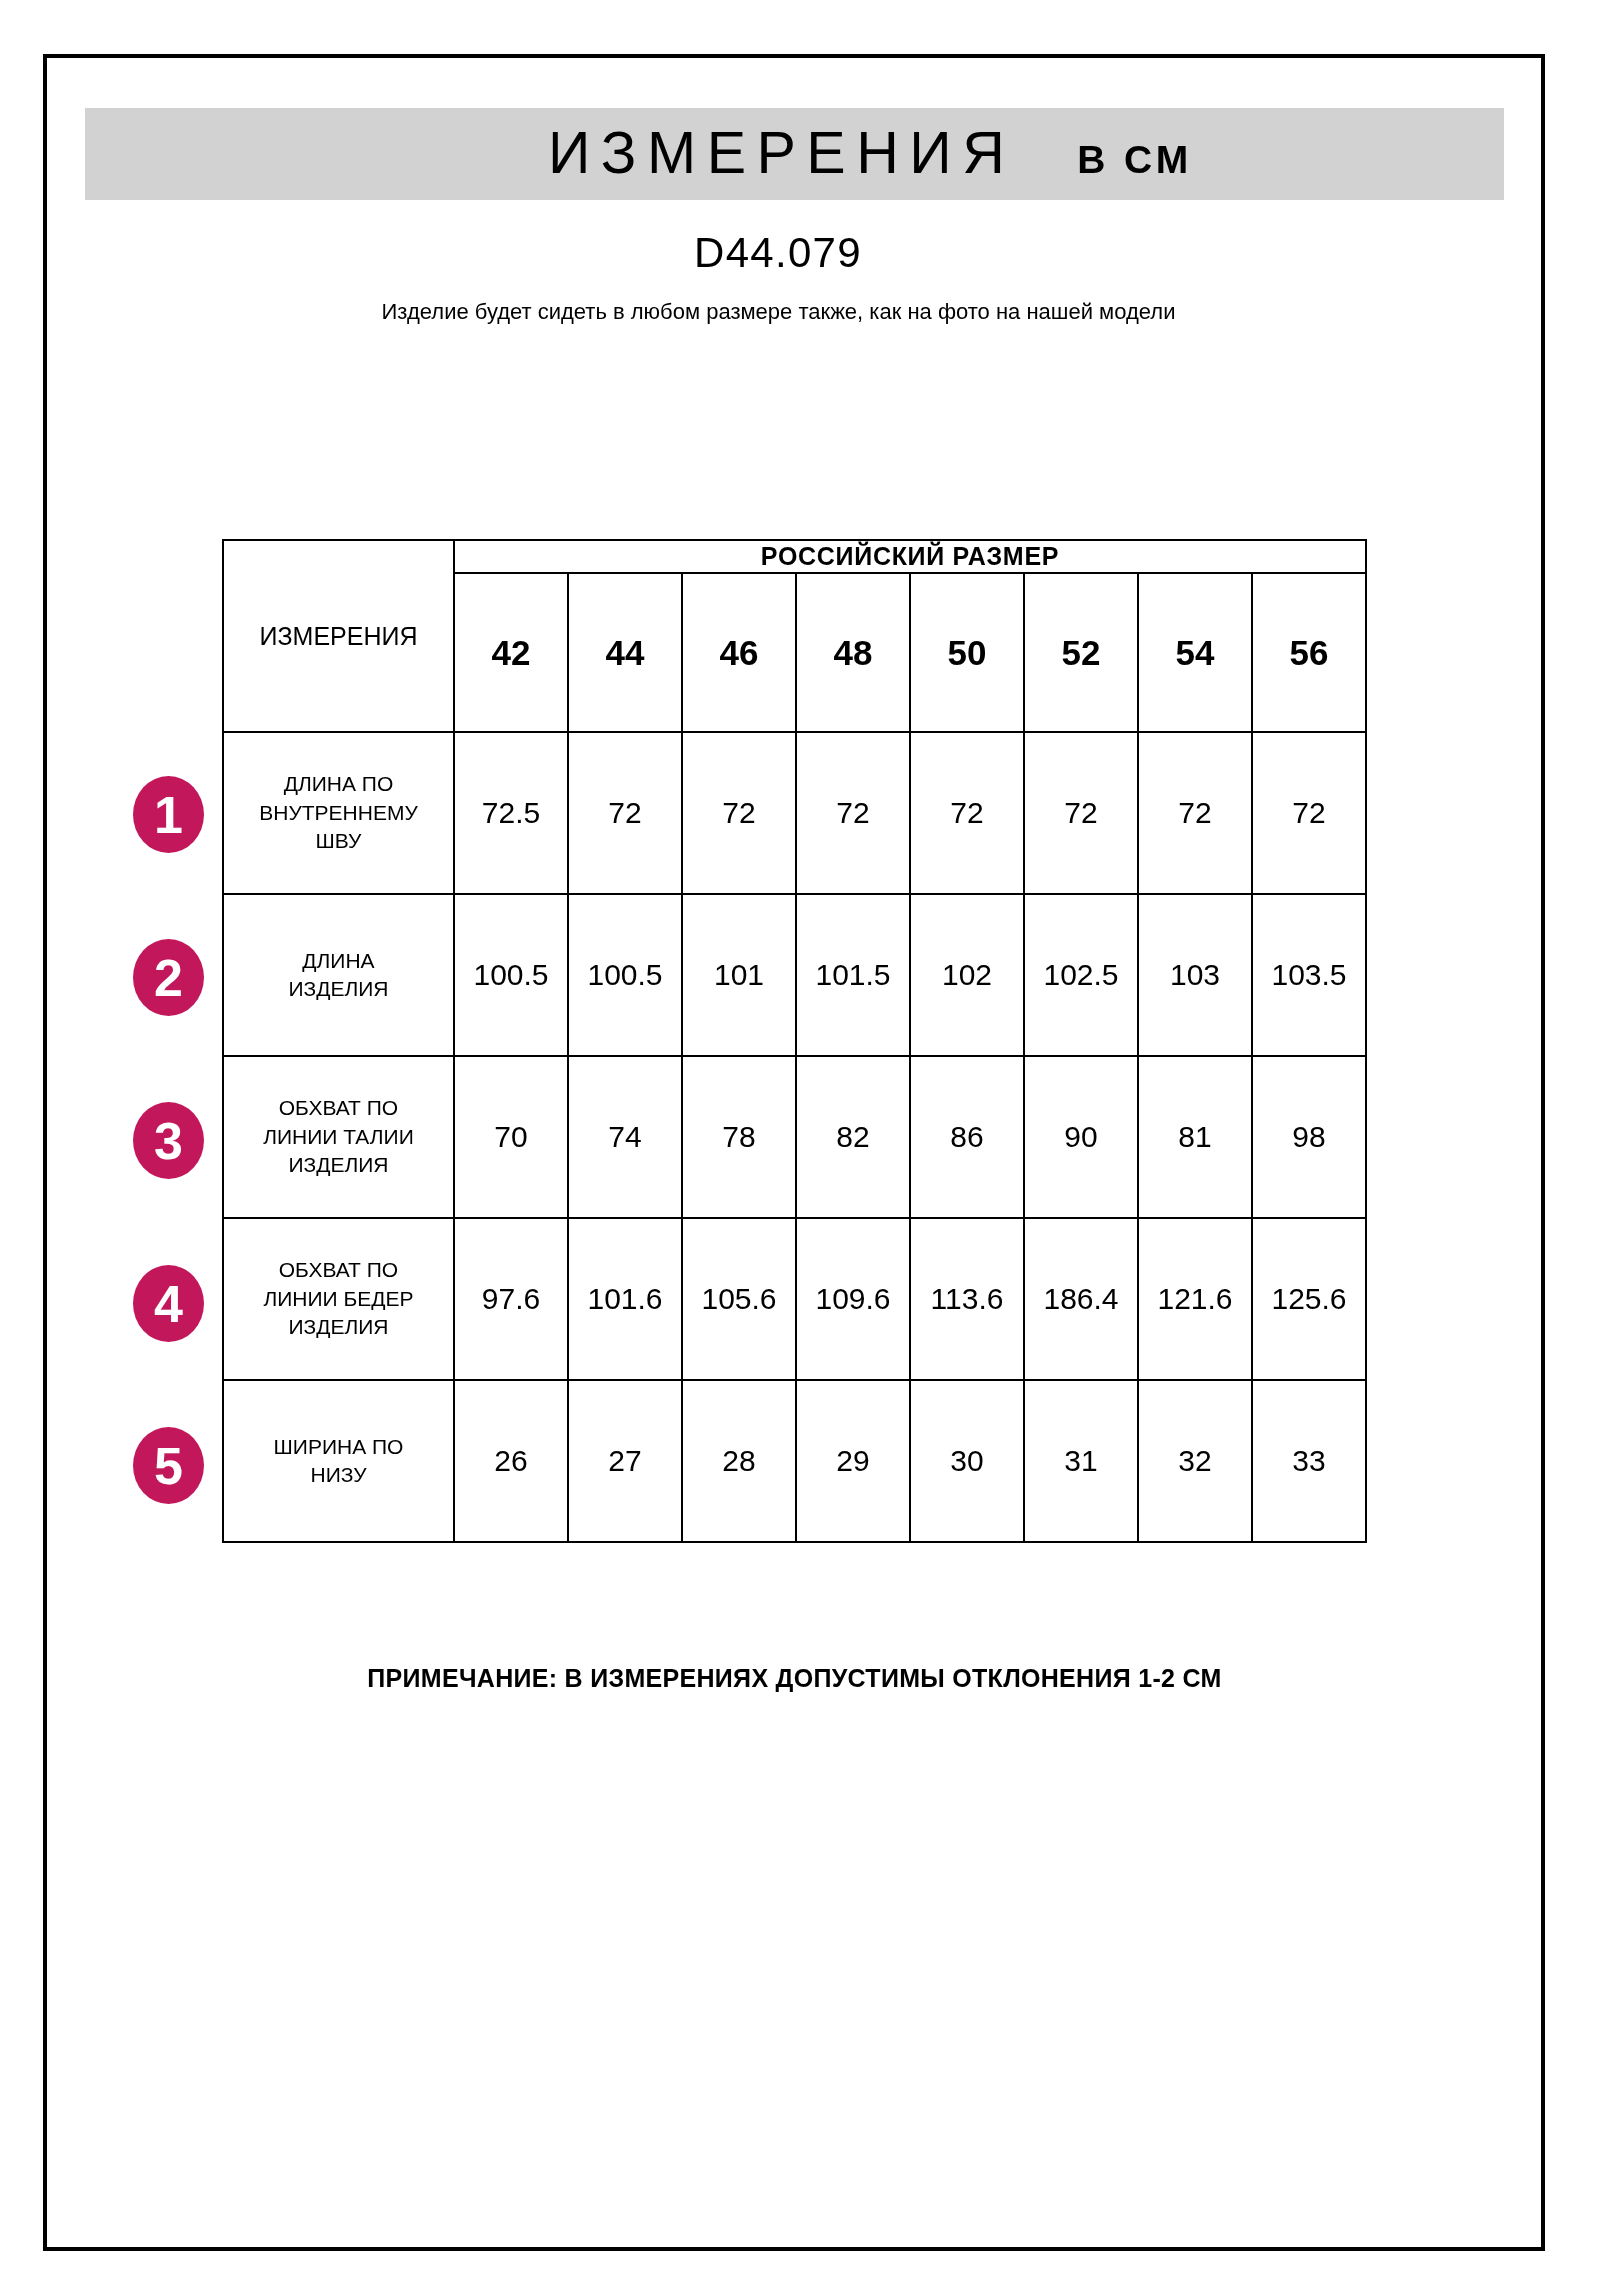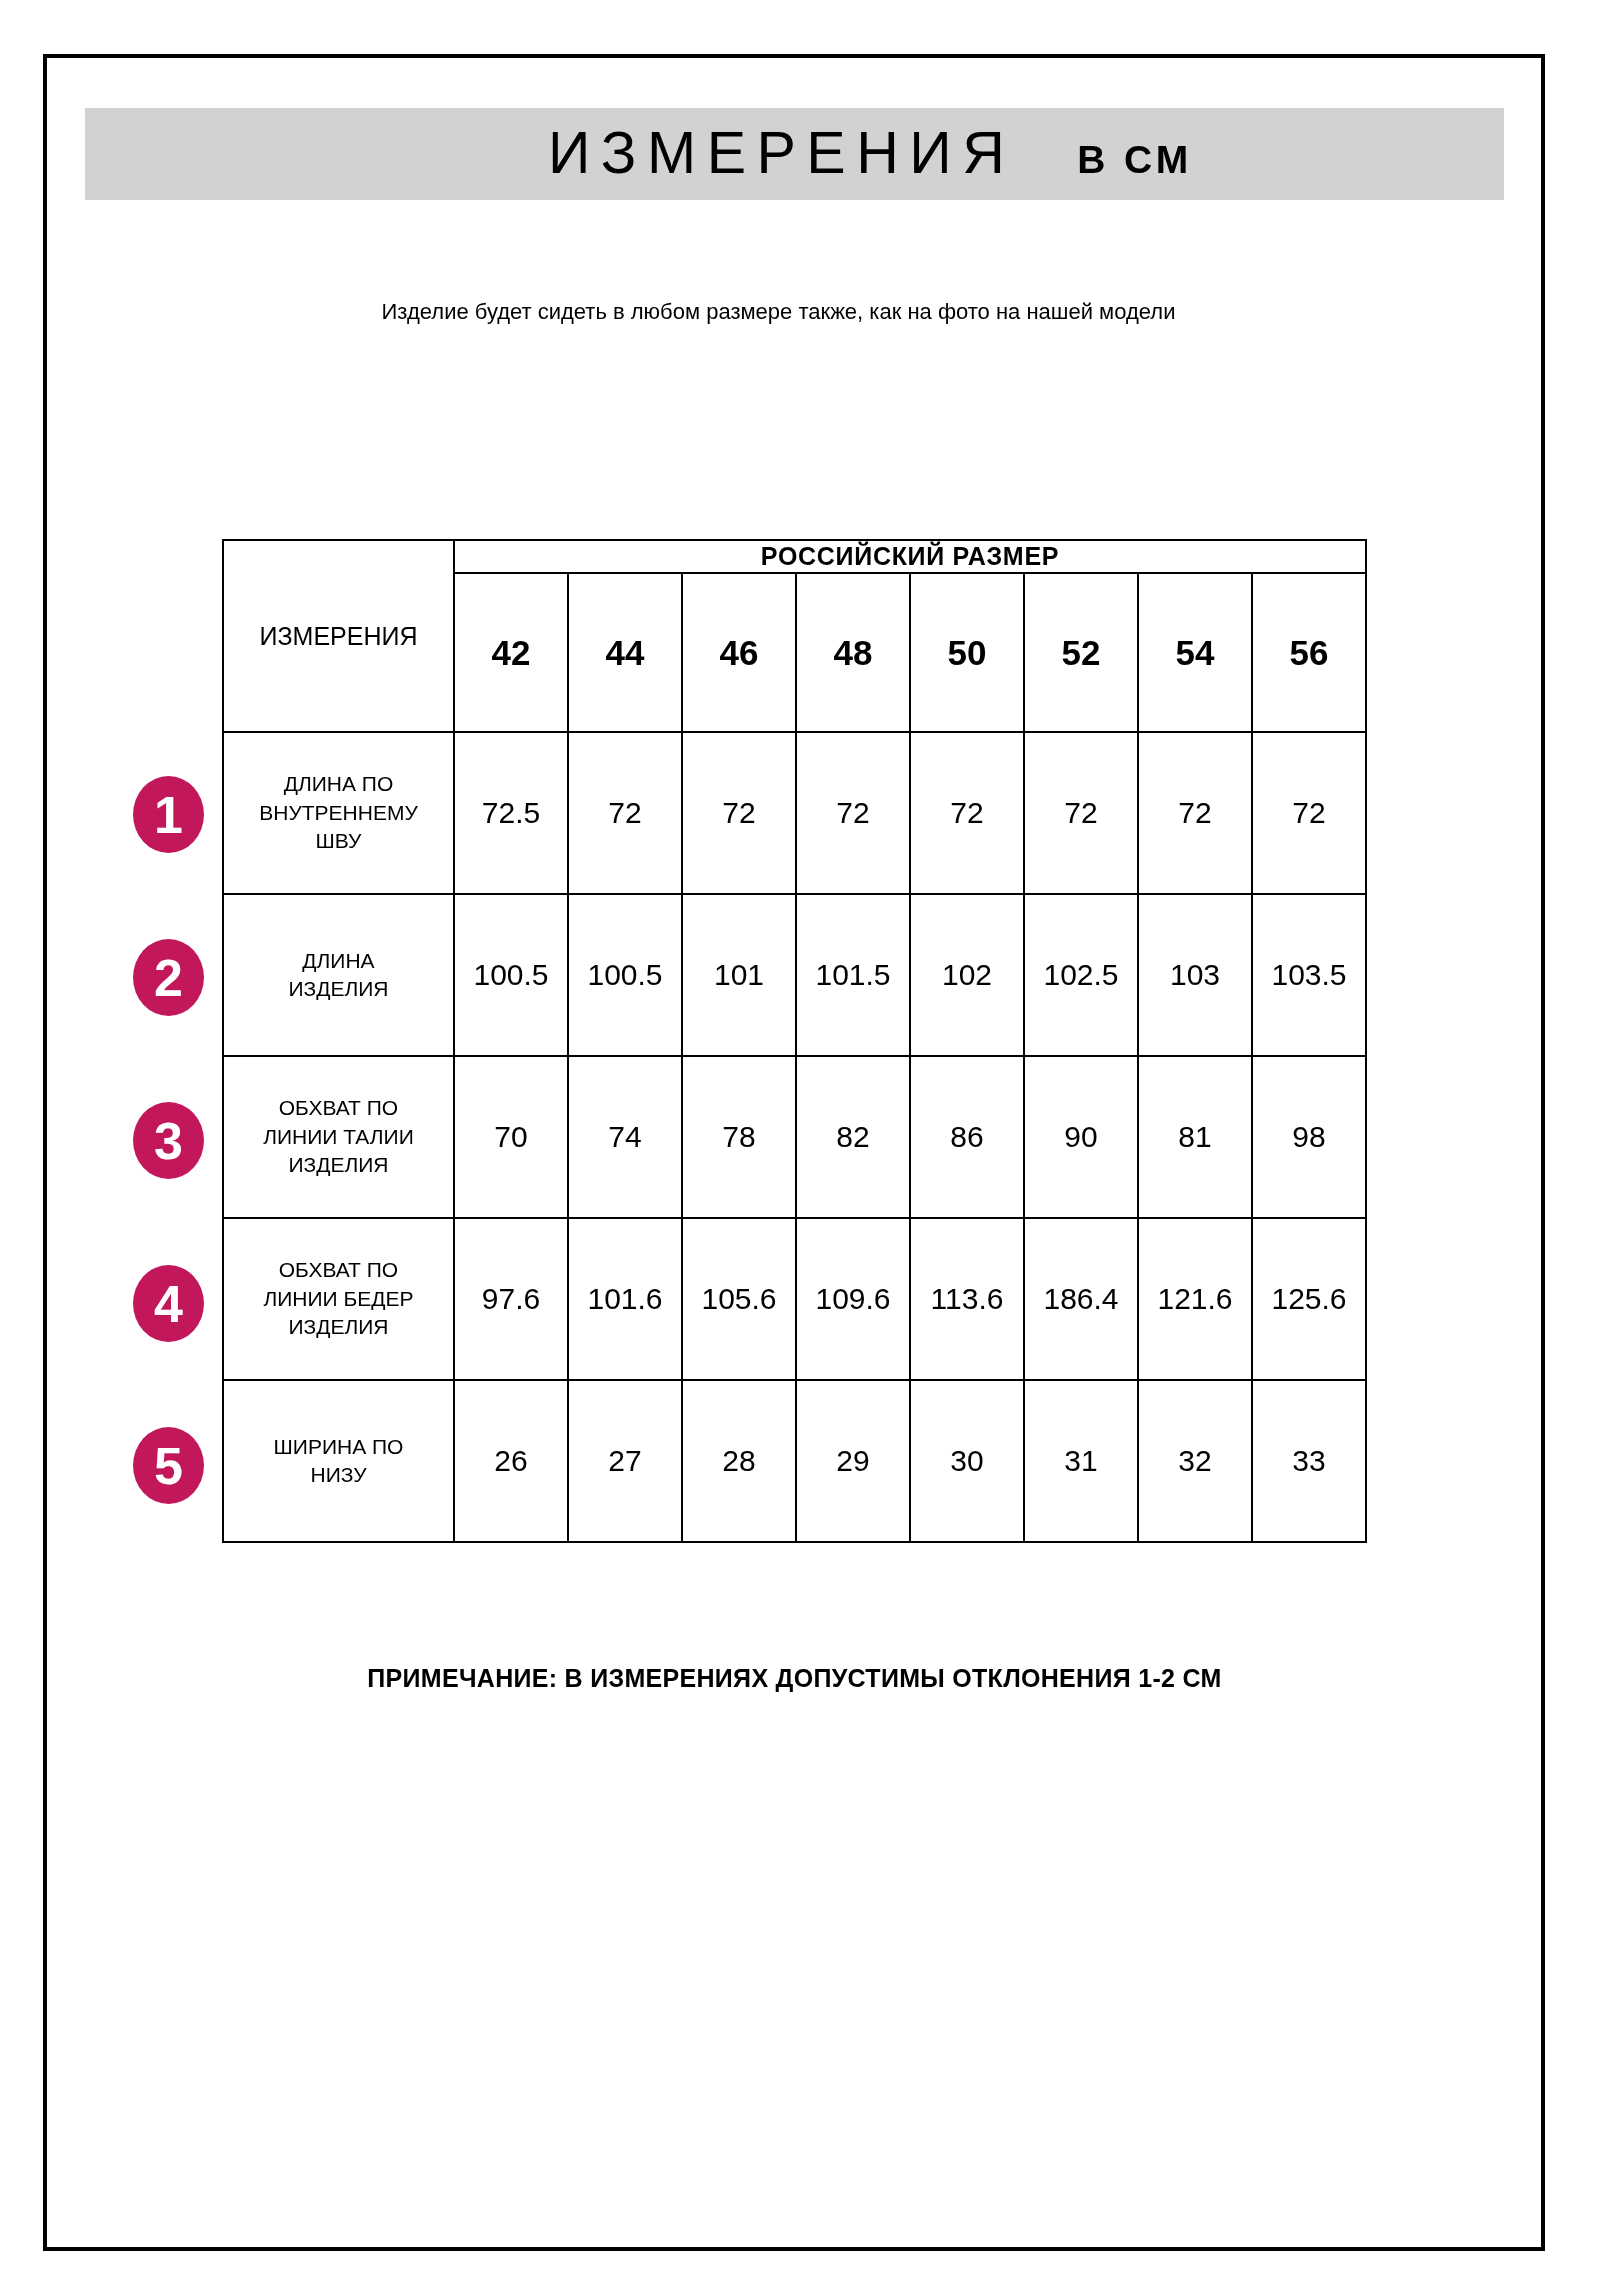--- a/index.html
+++ b/index.html
@@ -68,20 +68,21 @@
 
 <div class="page">
 
   <div class="frame"></div>
 
   <div class="titlebar" style="background: rgb(210, 210, 210);">
     <span class="title-w1">ИЗМЕРЕНИЯ</span>
     <span class="title-units">В СМ</span>
   </div>
 
+  <div class="model">D44.079</div>
 
   <div class="subtitle">Изделие будет сидеть в любом размере также, как на фото на нашей модели</div>
 
   <table class="size-table">
     <thead>
       <tr class="group-row">
         <th class="corner-th col-label" rowspan="2">ИЗМЕРЕНИЯ</th>
         <th class="group-th" colspan="8">РОССИЙСКИЙ РАЗМЕР</th>
       </tr>
       <tr class="sizes-row">

